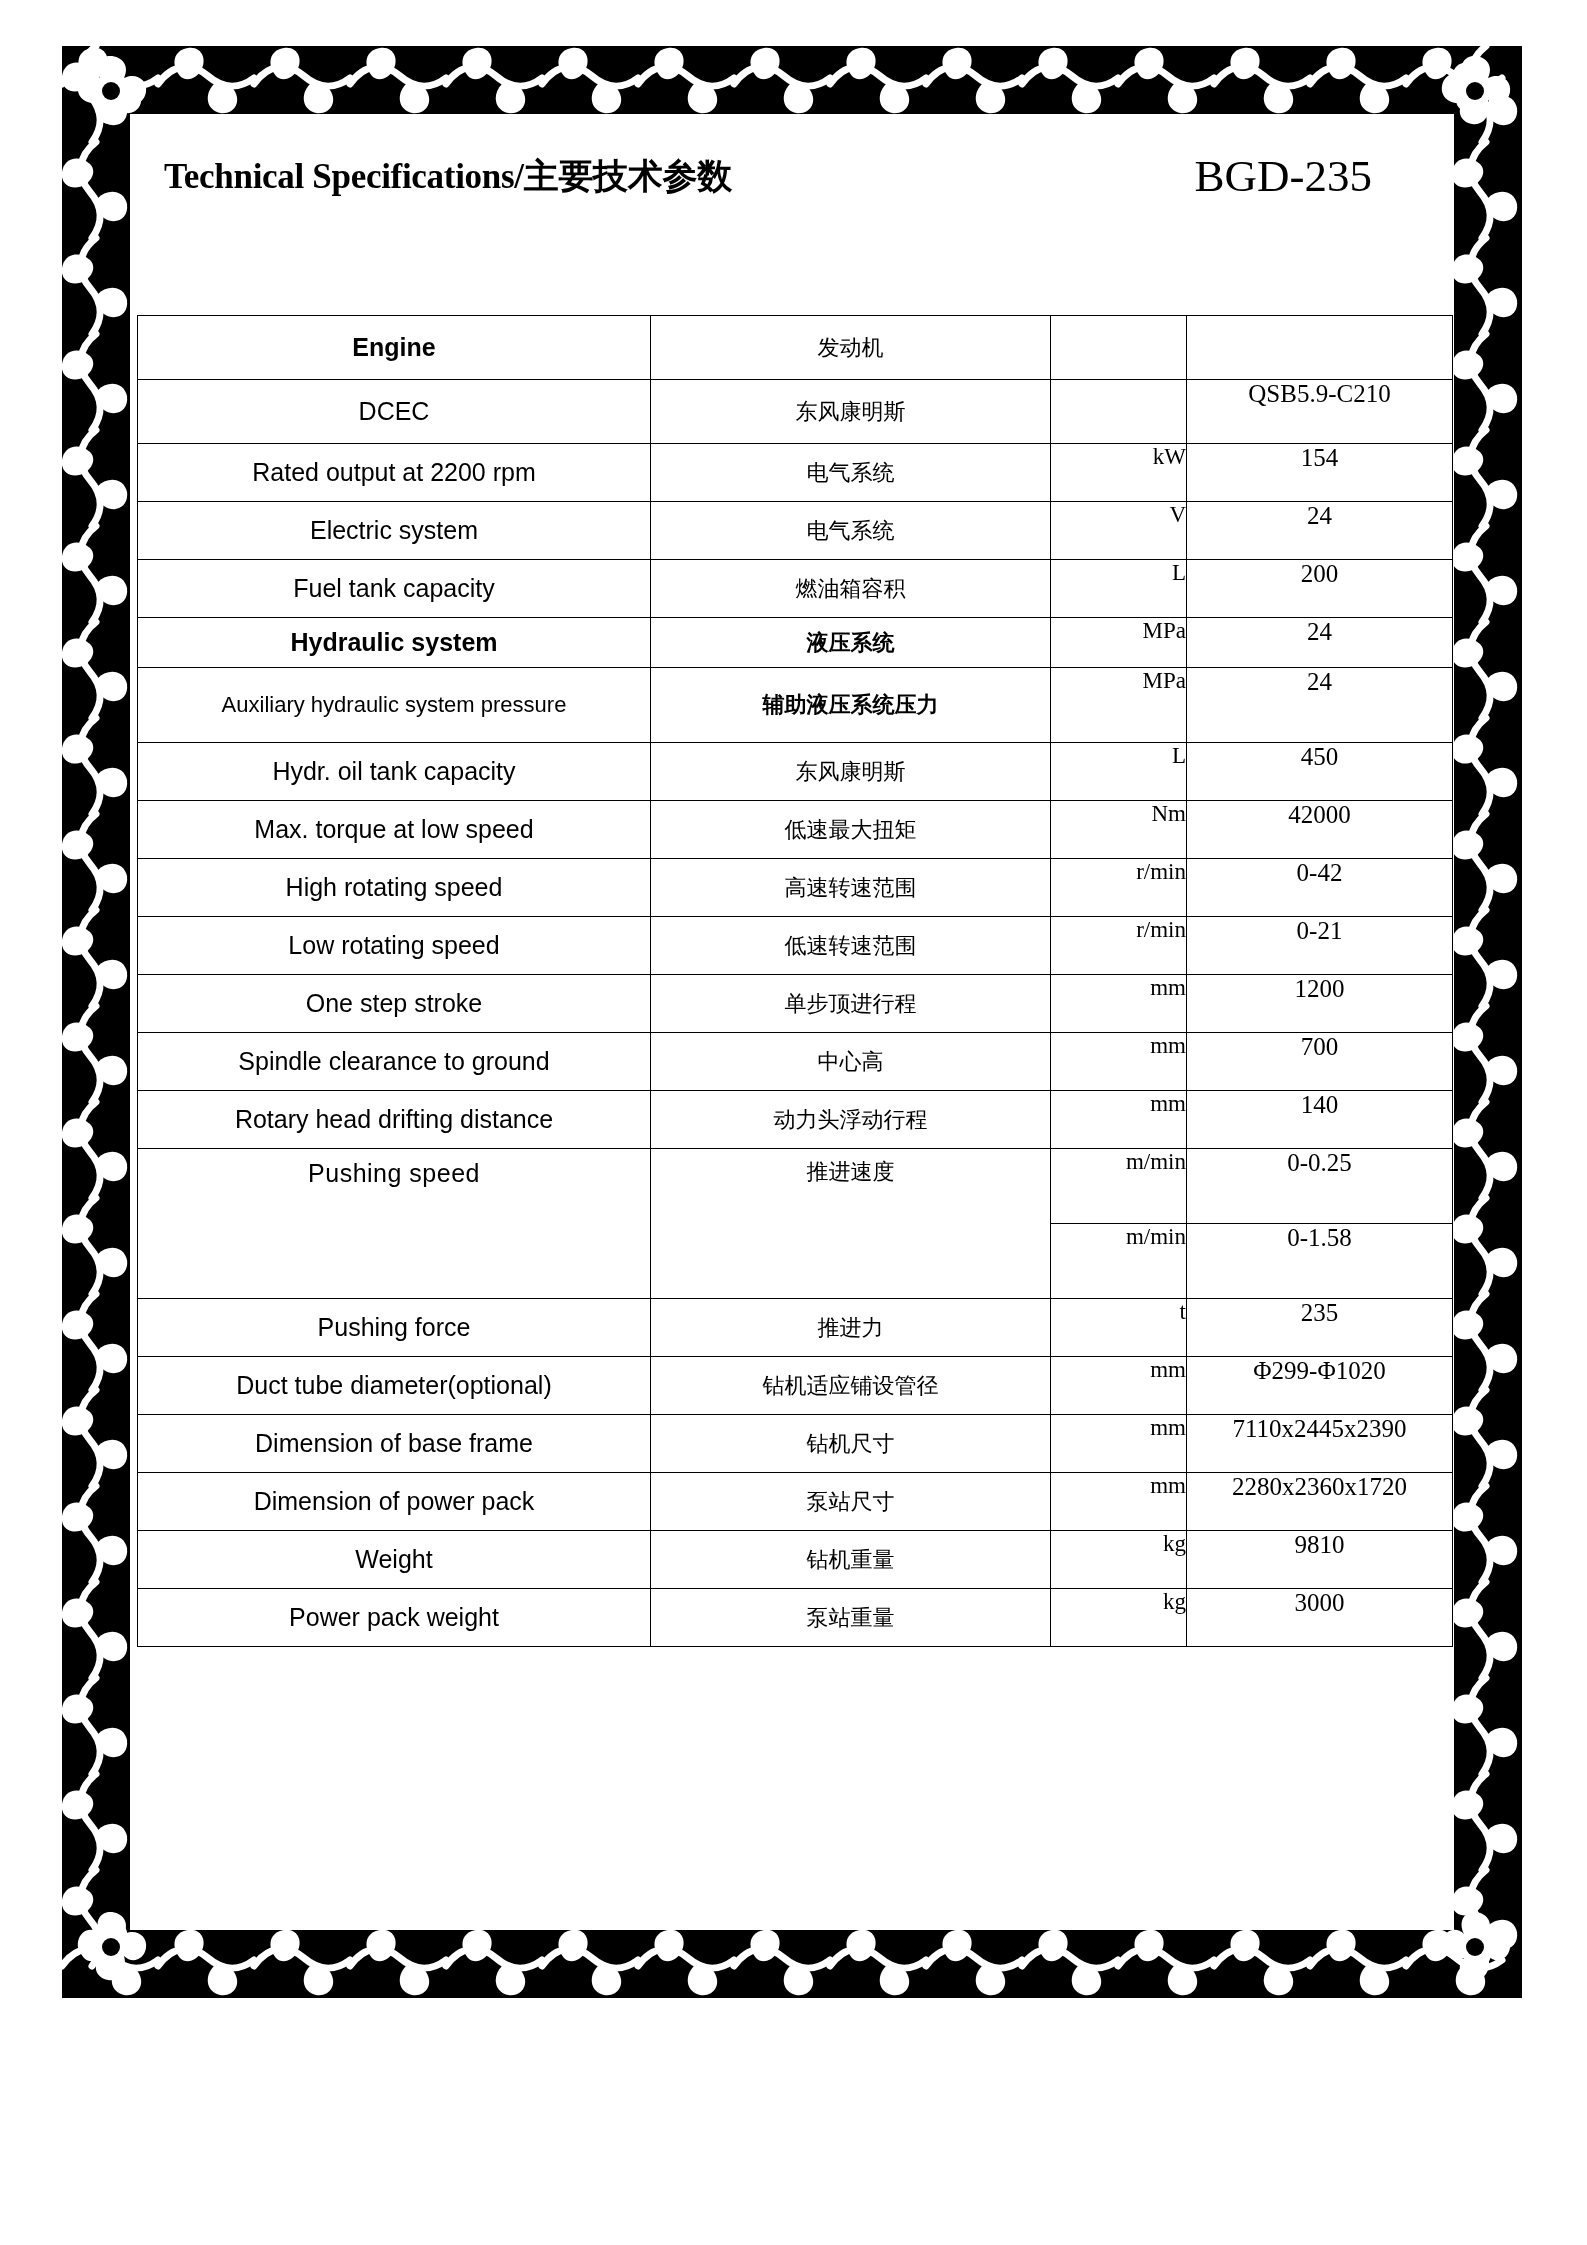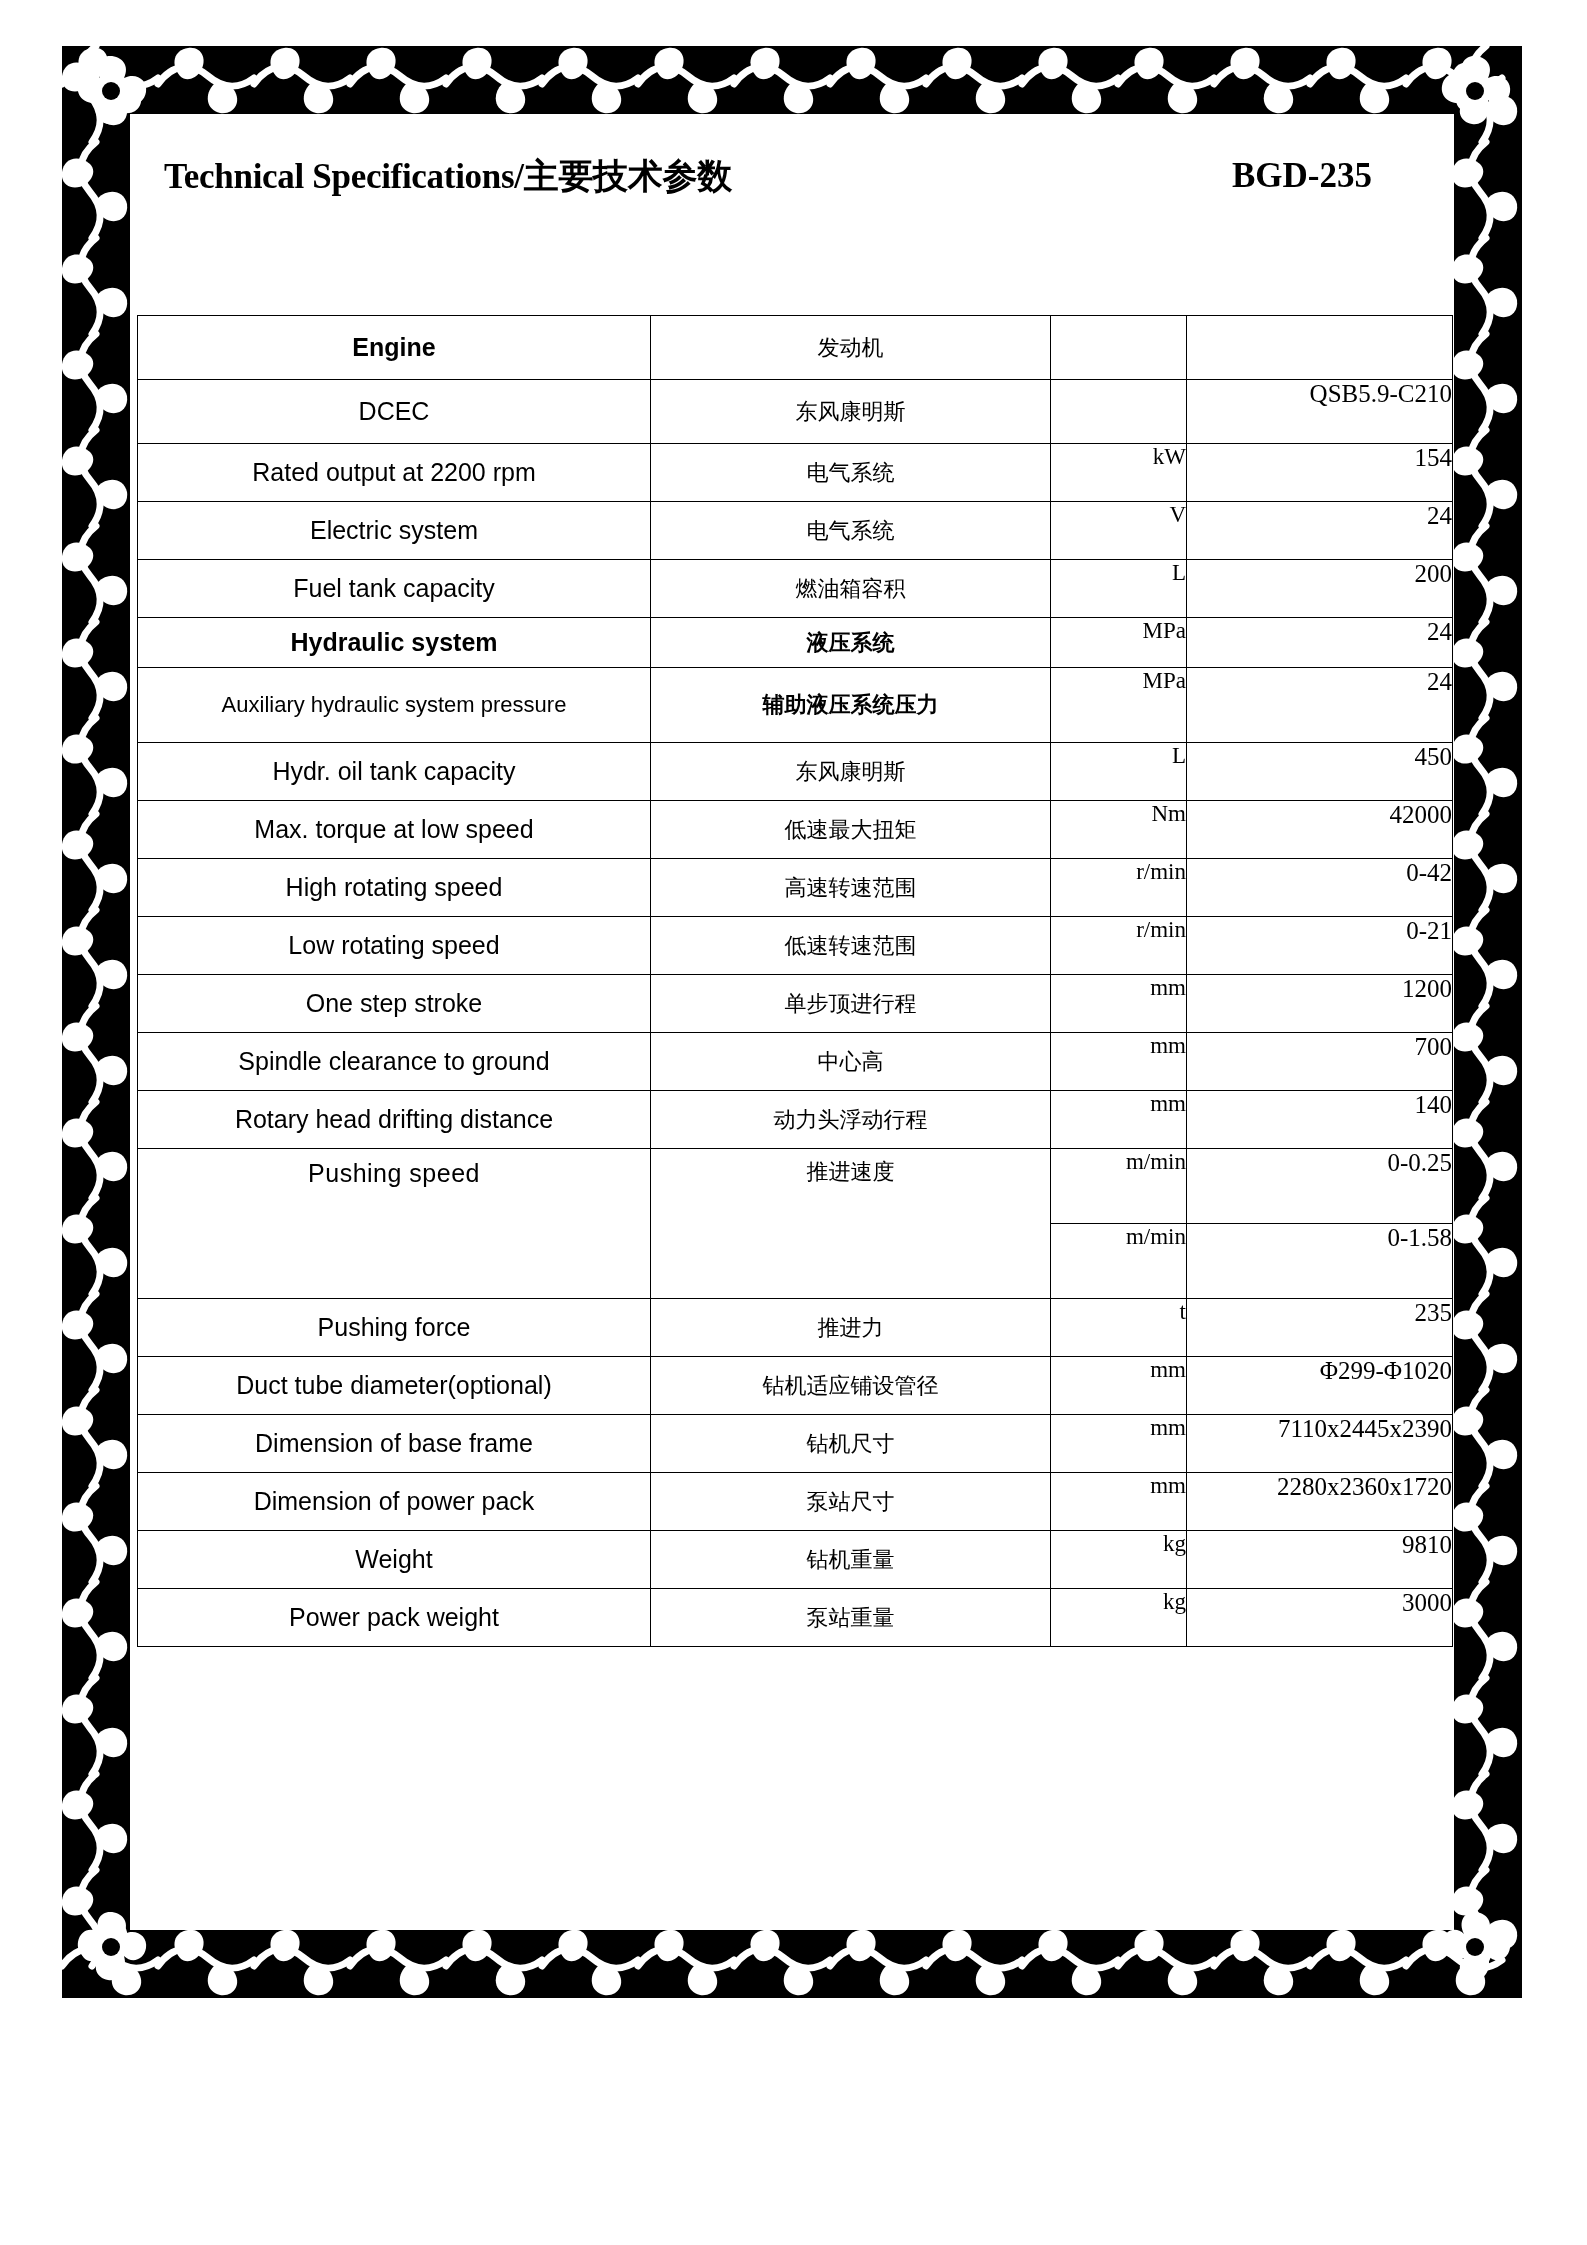--- a/index.html
+++ b/index.html
@@ -25,42 +25,42 @@
   .band.c-tl{left:62px;top:46px;}
   .band.c-tr{left:1426px;top:46px;}
   .band.c-bl{left:62px;top:1902px;}
   .band.c-br{left:1426px;top:1902px;}
 
   
   .doc-head{position:absolute;left:164px;top:140px;width:1286px;height:72px;z-index:6;
             display:flex;align-items:center;justify-content:space-between;}
   .doc-title{font-family:"Liberation Serif",serif;font-weight:bold;font-size:35px;
              letter-spacing:-0.3px;white-space:nowrap;}
-  .doc-model{font-family:"Liberation Serif",serif;font-weight:bold;font-size:35px;
+  .doc-model{font-family:"Liberation Serif",serif;font-weight:normal;font-size:45px;
              margin-right:78px;white-space:nowrap;}
 
   
   .spec-wrap{position:absolute;left:137px;top:315px;width:1315px;z-index:6;}
   table.spec{border-collapse:collapse;width:1315px;table-layout:fixed;}
   table.spec td{border:1.4px solid #000;padding:0;vertical-align:top;}
 
   col.c-en{width:513px;}
   col.c-cn{width:400px;}
   col.c-unit{width:136px;}
   col.c-val{width:266px;}
 
   .en{font-family:"Liberation Sans",sans-serif;font-size:25px;text-align:center;
       line-height:1.18;display:flex;align-items:center;justify-content:center;
       height:100%;box-sizing:border-box;padding:4px 8px;}
   .cn{font-family:"Liberation Sans",sans-serif;font-size:22px;text-align:center;
       line-height:1.18;display:flex;align-items:center;justify-content:center;
       height:100%;box-sizing:border-box;padding:4px 8px;}
   .unit{font-family:"Liberation Serif",serif;font-size:23px;text-align:right;
         padding-top:7px;padding-bottom:2px;}
-  .val{font-family:"Liberation Serif",serif;font-size:25px;text-align:right;
+  .val{font-family:"Liberation Serif",serif;font-size:25px;text-align:center;
        padding-top:6px;padding-bottom:2px;}
 
   .b{font-weight:bold;}
   .small{font-size:22px;}
   .topal{align-items:flex-start;padding-top:10px;}
   .pushlabel{letter-spacing:0.5px;}
 </style>
 </head>
 <body>
 

